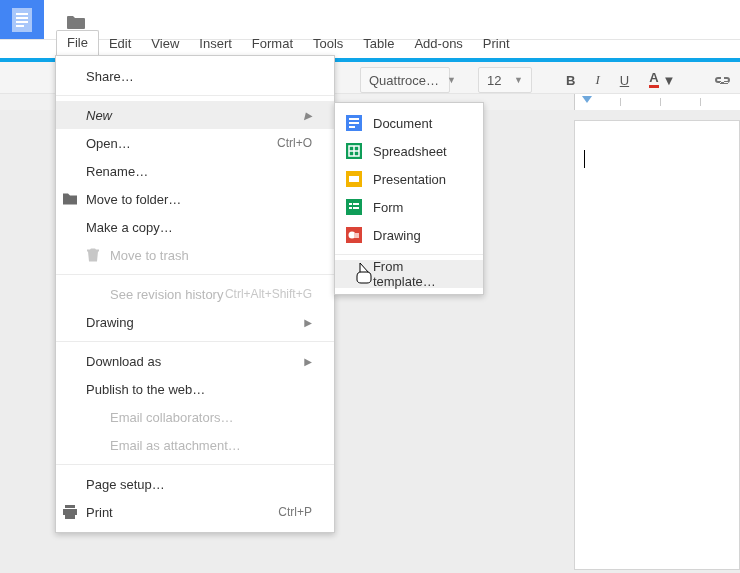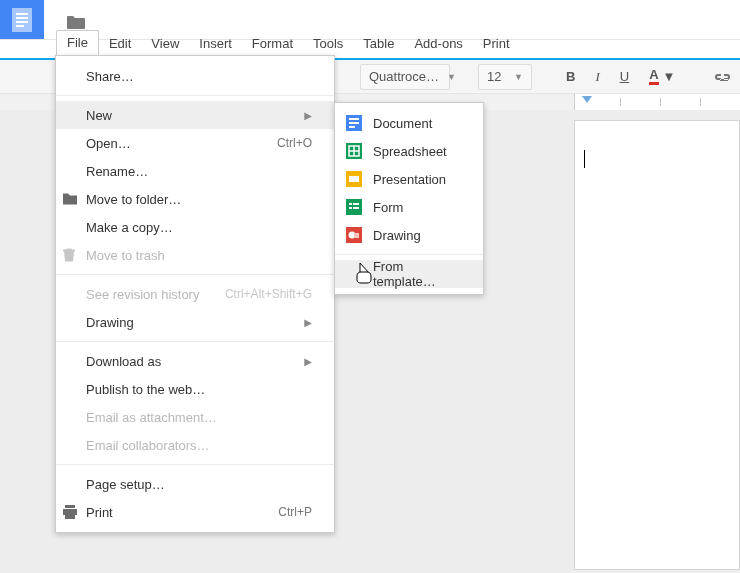--- a/index.html
+++ b/index.html
@@ -61,24 +61,24 @@
     position: relative;
     z-index: 60;
   }
   
   .toolbar {
     position: absolute;
     left: 0; right: 0;
     top: 58px;
     height: 36px;
     background: #f5f5f5;
-    border-top: 2px solid #0ea5e9;
+    border-top: 4px solid #0ea5e9;
     border-bottom: 1px solid #e5e5e5;
     display: flex;
-    align-items: center;
+    align-items: flex-end;
     padding-left: 340px;
     gap: 8px;
   }
   .tb-sep {
     width: 1px;
     height: 22px;
     background: #dcdcdc;
     margin: 0 6px;
   }
   .tb-btn, .tb-drop {
@@ -180,24 +180,24 @@
     padding: 6px 0;
   }
   .dd-item {
     display: flex;
     align-items: center;
     height: 28px;
     padding: 0 22px 0 30px;
     color: #333;
     position: relative;
   }
-  .dd-item.hover { background: #eeeeee; }
+  .dd-item.hover { background: #eeeeee; font-style: italic; }
   .dd-item .label { flex: 1; }
   .dd-item .shortcut { color: #777; font-size: 12px; }
-  .dd-item.disabled { color: #b8b8b8; }
+  .dd-item.disabled { color: #b8b8b8; margin-left: 24px; }
   .dd-item .submenu-arrow {
     color: #888;
     font-size: 10px;
     margin-left: 8px;
   }
   .dd-item .left-icon {
     position: absolute;
     left: 6px;
     top: 50%;
     transform: translateY(-50%);
@@ -385,24 +385,24 @@
   <div class="dd-sep"></div>
 
   <div class="dd-item">
     <span class="label">Download as</span>
     <span class="submenu-arrow">▶</span>
   </div>
   <div class="dd-item">
     <span class="label">Publish to the web…</span>
   </div>
   <div class="dd-item disabled">
+    <span class="label">Email collaborators…</span>
+  </div>
+  <div class="dd-item disabled">
     <span class="label">Email as attachment…</span>
-  </div>
-  <div class="dd-item disabled">
-    <span class="label">Email collaborators…</span>
   </div>
   <div class="dd-sep"></div>
 
   <div class="dd-item">
     <span class="label">Page setup…</span>
   </div>
   <div class="dd-item">
     <span class="left-icon">
       <svg width="16" height="14" viewBox="0 0 16 14">
           <path d="M3 0h10v3H3zM1 4h14v6h-2v4H3v-4H1zM4 9h8v4H4z" fill="#6b6b6b"></path>

